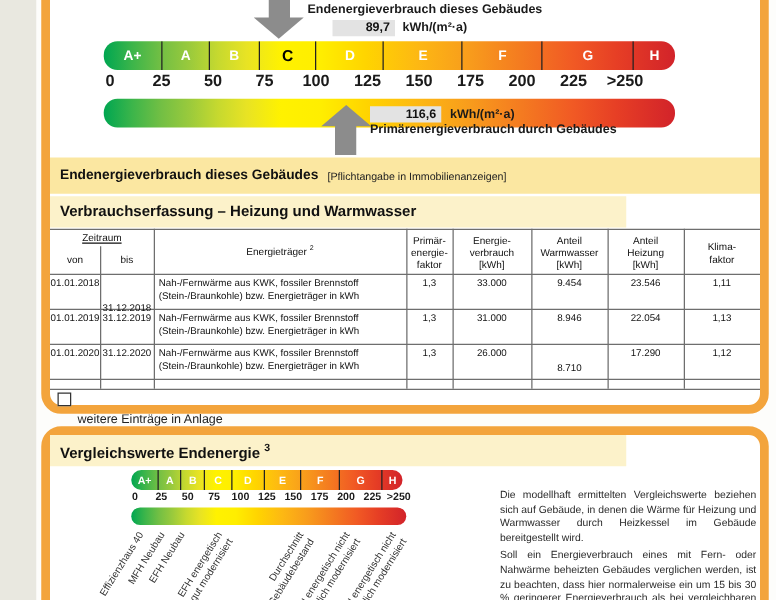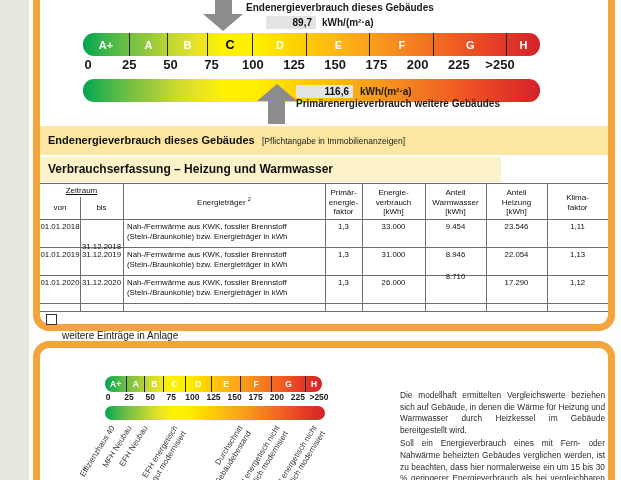--- a/index.html
+++ b/index.html
@@ -112,21 +112,21 @@
       <span class="tick" style="left: 334.6px;">200</span>
       <span class="tick" style="left: 375.8px;">225</span>
       <span class="tick" style="left: 417px;">&gt;250</span>
     </div>
   <div class="abs egrad pill-big"></div>
 
   <div class="abs tri up-head"></div>
   <div class="abs arrow up-stem"></div>
   <div class="abs graybox vbox-top" style="left:296px;top:85px;width:57px;">116,6</div>
   <div class="abs blab" style="left:360px;top:86px;">kWh/(m²·a)</div>
-  <div class="abs blab" style="left:296px;top:98px;">Primärenergieverbrauch weitere Gebäudes</div>
+  <div class="abs blab" style="left:296px;top:98px;">Primärenergieverbrauch durch Gebäudes</div>
 
   <div class="abs yellow-band">
     <span class="title">Endenergieverbrauch dieses Gebäudes</span>
     <span class="note">[Pflichtangabe in Immobilienanzeigen]</span>
   </div>
 
   <div class="abs head-band hb1">
     <span class="t">Verbrauchserfassung – Heizung und Warmwasser</span>
   </div>
 
@@ -179,28 +179,31 @@
   <div class="dcell" style="left:362px;top:250px;width:63px;">31.000</div>
   <div class="dcell" style="left:425px;top:250px;width:61px;">8.946</div>
   <div class="dcell" style="left:486px;top:250px;width:61px;">22.054</div>
   <div class="dcell" style="left:547px;top:250px;width:61px;">1,13</div>
 
   <div class="dcell" style="left:40px;top:278px;width:40px;">01.01.2020</div>
   <div class="dcell" style="left:80px;top:278px;width:43px;">31.12.2020</div>
   <div class="dcell lft" style="left:127px;top:278px;width:194px;">Nah-/Fernwärme aus KWK, fossiler Brennstoff (Stein-/Braunkohle) bzw. Energieträger in kWh</div>
   <div class="dcell" style="left:325px;top:278px;width:37px;">1,3</div>
   <div class="dcell" style="left:362px;top:278px;width:63px;">26.000</div>
-  <div class="dcell" style="left:425px;top:272px;width:61px;text-align:center;">8.710</div>
+  <div class="dcell" style="left:425px;top:290px;width:61px;text-align:center;">8.710</div>
   <div class="dcell" style="left:486px;top:278px;width:61px;">17.290</div>
   <div class="dcell" style="left:547px;top:278px;width:61px;">1,12</div>
 
   <div class="abs cbox"></div>
   <div class="abs cblab">weitere Einträge in Anlage</div>
 
   <div class="abs frame frame2"></div>
+  <div class="abs head-band hb2">
+    <span class="t"><span>Vergleichswerte Endenergie</span> <sup>3</sup></span>
+  </div>
 
   <div class="abs band band-small egrad">
       <span class="seg" style="width: 10.3%;">A+</span>
       <span class="seg" style="width: 8.3%;">A</span>
       <span class="seg" style="width: 8.7%;">B</span>
       <span class="seg" style="width: 10%;">C</span>
       <span class="seg" style="width: 11.8%;">D</span>
       <span class="seg" style="width: 13.8%;">E</span>
       <span class="seg" style="width: 14%;">F</span>
       <span class="seg" style="width: 15.9%;">G</span>

